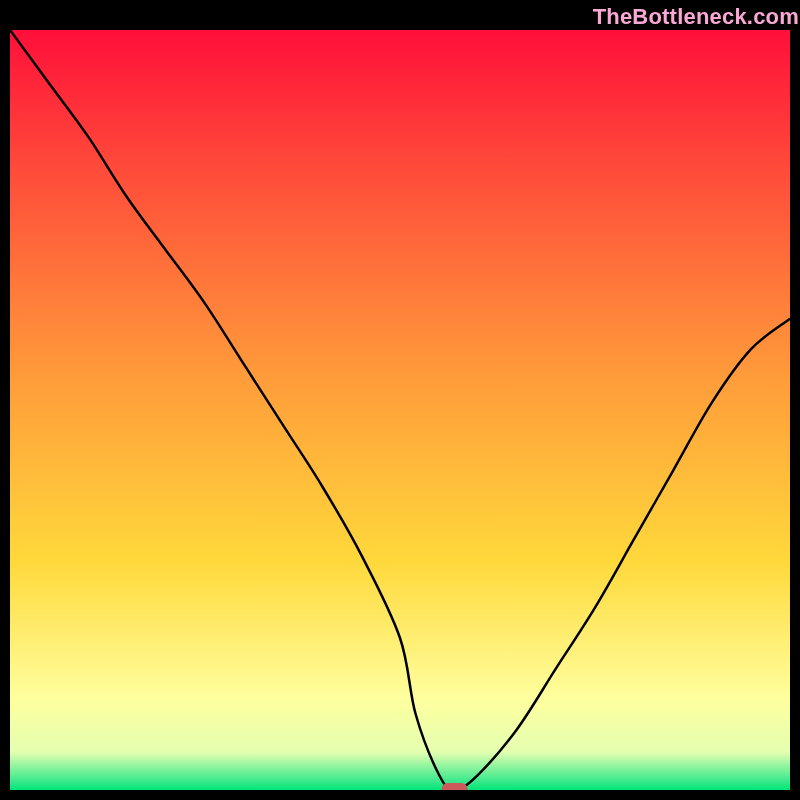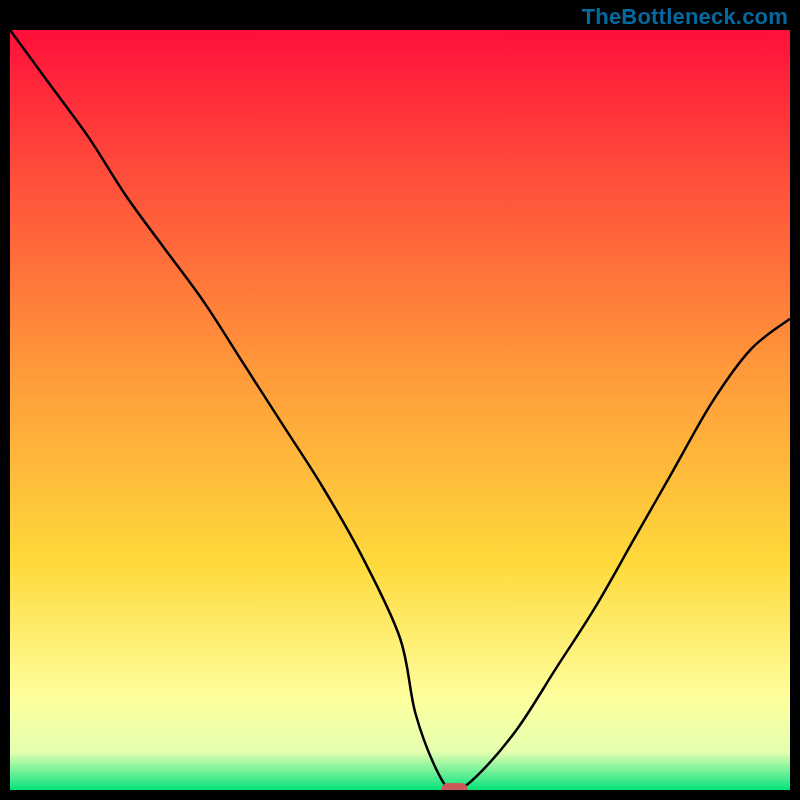--- a/index.html
+++ b/index.html
@@ -1,18 +1,18 @@
 <!DOCTYPE html>
 <html><head>
 <meta charset="utf-8">
 <style>
 html,body{margin:0;padding:0;width:800px;height:800px;overflow:hidden;font-family:Arial,Helvetica,sans-serif}
 .frame{position:relative;width:800px;height:800px;background:#000}
 .plot-area{position:absolute;left:10px;top:30px;width:780px;height:760px;overflow:hidden}
-.watermark{position:absolute;right:12px;top:4px;color:#0369a1;font-size:22px;font-weight:600;letter-spacing:0.2px}
+.watermark{position:absolute;right:1px;top:4px;color:#f9a8d4;font-size:22px;font-weight:600;letter-spacing:0.2px}
 svg{display:block}
 </style>
 </head>
 <body>
 
 <div class="frame">
   <div class="watermark">TheBottleneck.com</div>
 
   <div class="plot-area">
     <svg id="chart-svg" width="780" height="760" viewBox="0 0 780 760">

